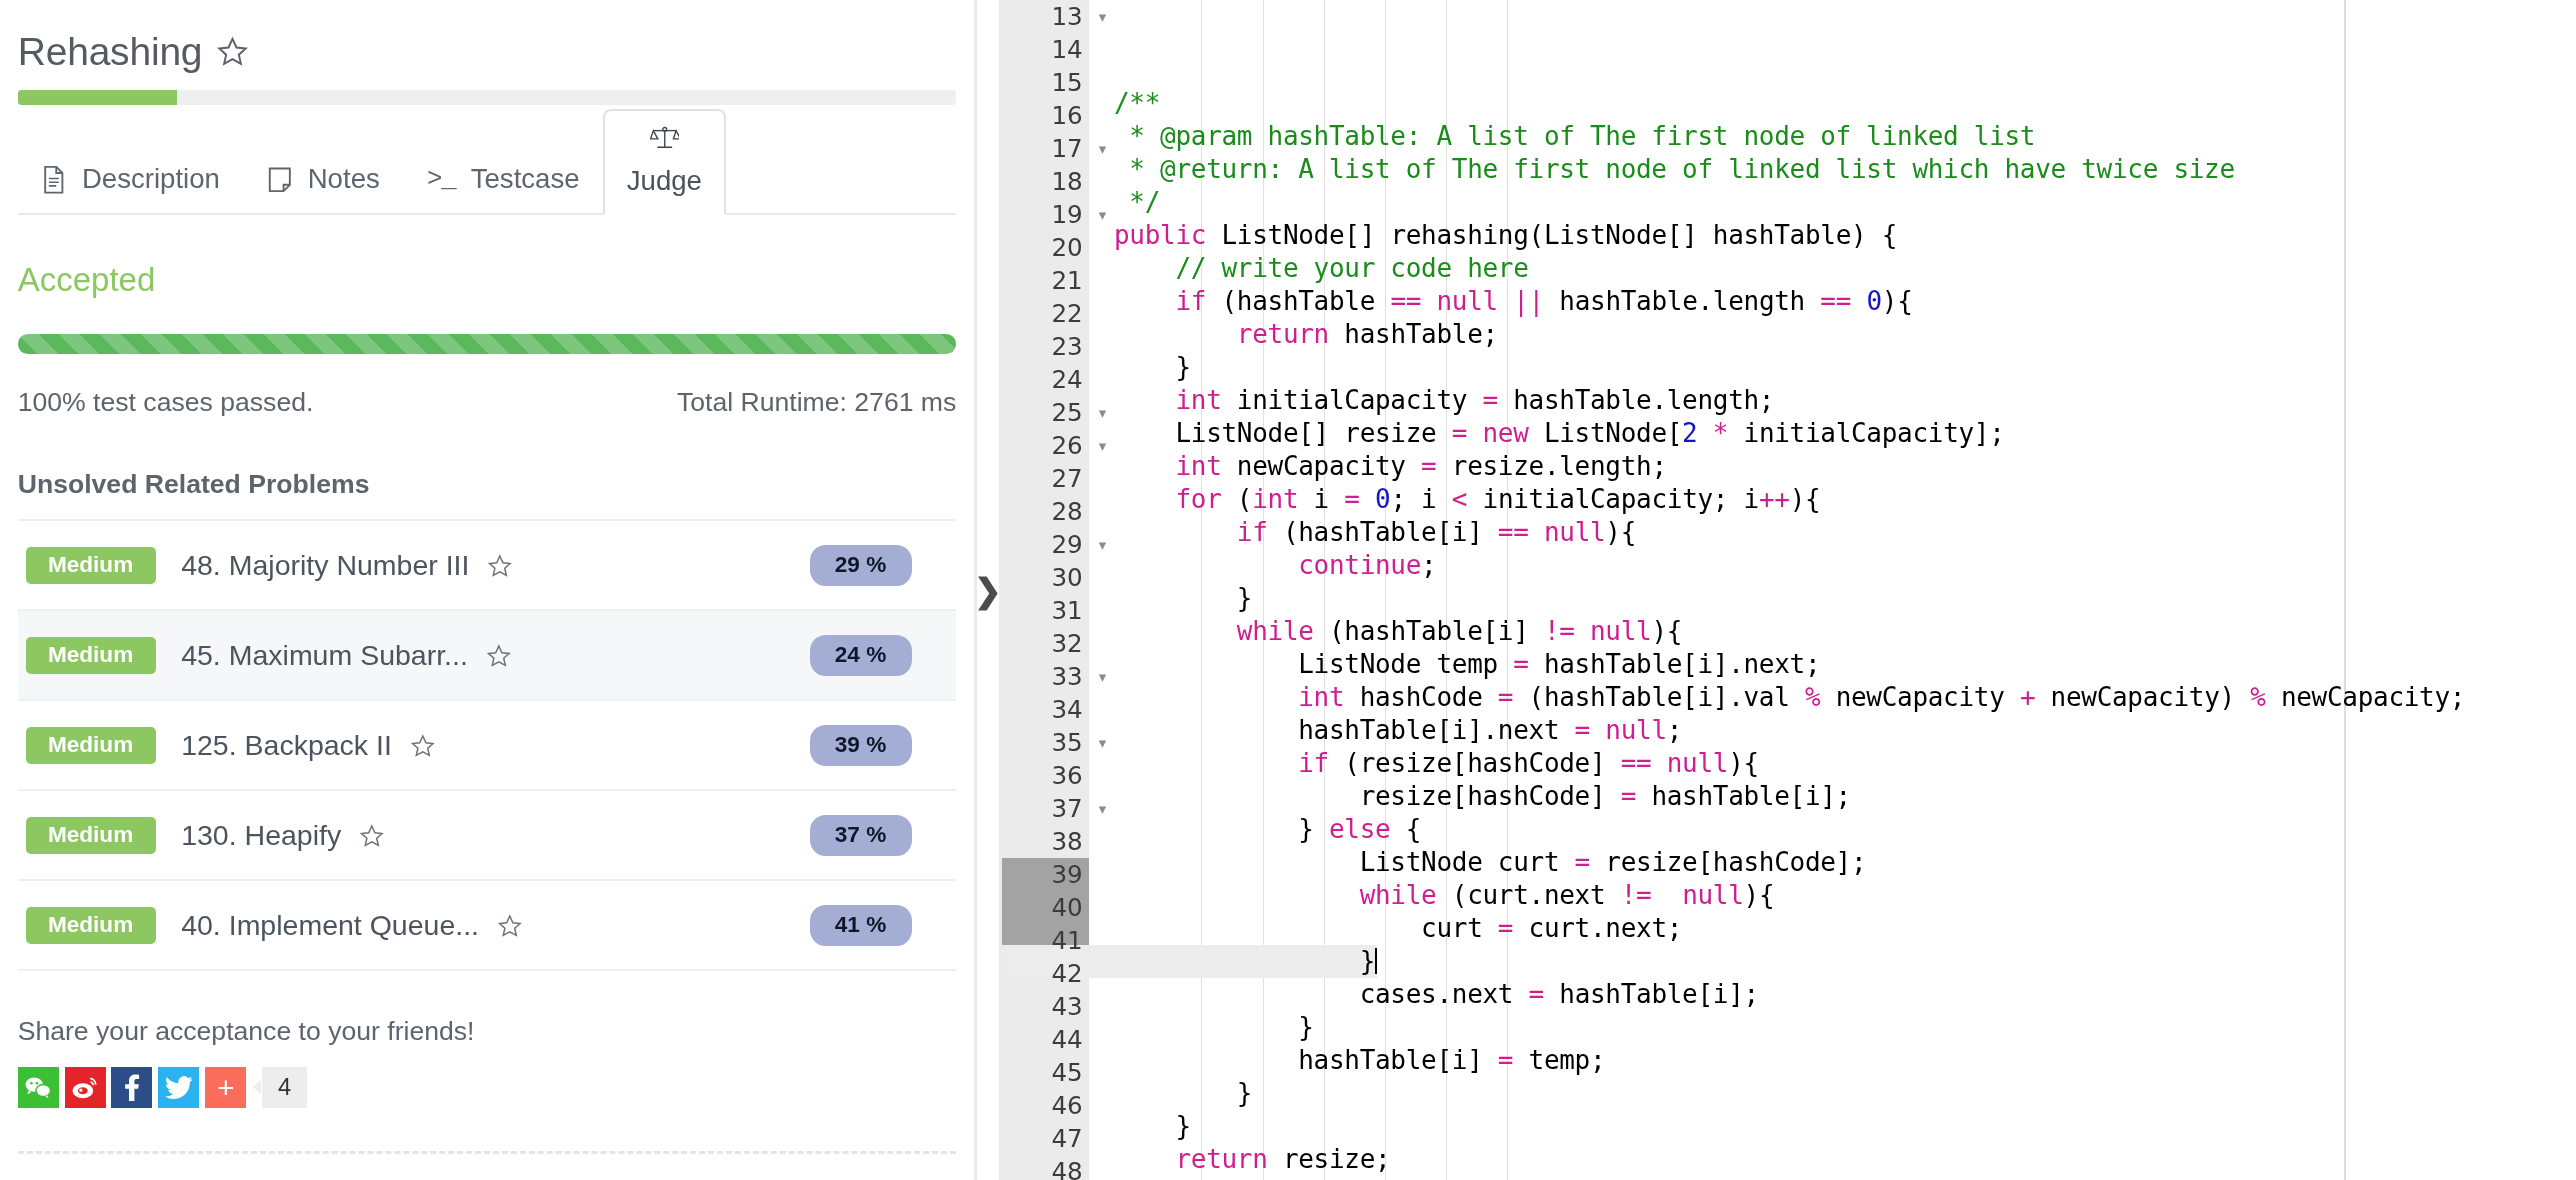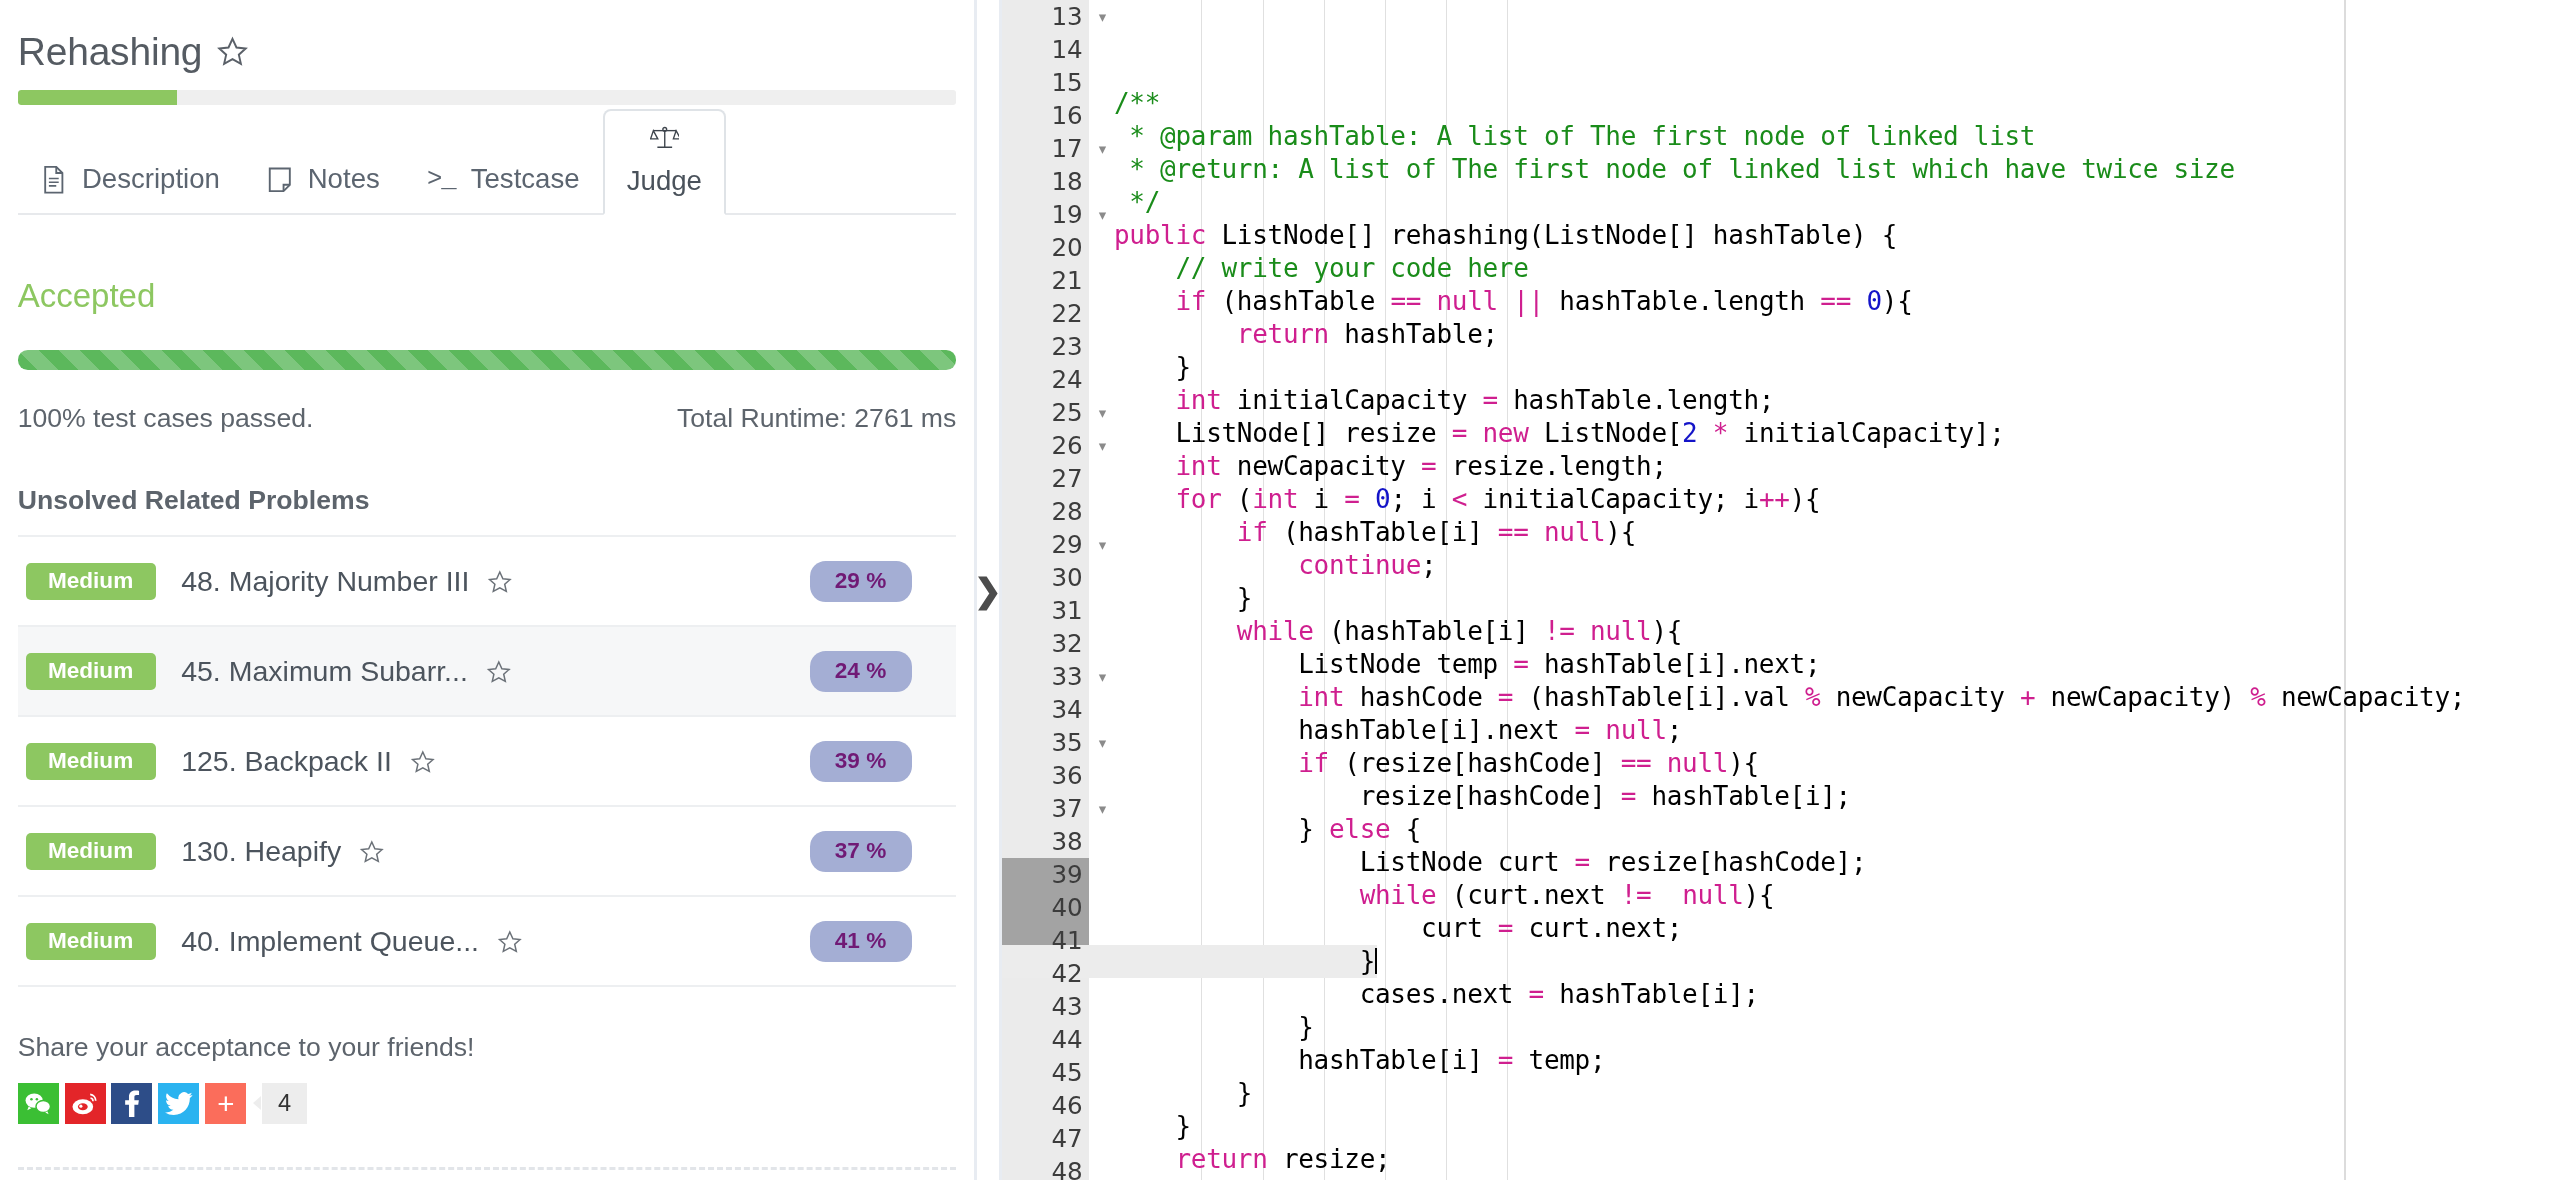--- a/index.html
+++ b/index.html
@@ -64,21 +64,21 @@
     margin-bottom: -2px;
     color: #4a525b;
     flex-direction: column;
   }
   .tab .ticon { display: inline-flex; align-items: center; }
   .tab .ticon svg { display: block; }
   .prompt-icon { font-family: "Liberation Mono", monospace; font-size: 25.6px; color: #5c6570; letter-spacing: -1px;}
 
   
   .verdict {
-    margin-top: 62px;
+    margin-top: 46px;
     font-size: 33px; color: #8dc761; font-weight: 400;
   }
   .result-bar {
     margin-top: 35px;
     height: 19.7px; width: 100%; border-radius: 9.8px;
     background-color: #5cb85c;
     background-image: linear-gradient(45deg,
       rgba(255,255,255,.20) 25%, transparent 25%,
       transparent 50%, rgba(255,255,255,.20) 50%,
       rgba(255,255,255,.20) 75%, transparent 75%, transparent);
@@ -112,21 +112,21 @@
     min-width: 130px; text-align: center;
   }
   .prob-name {
     margin-left: 25.6px;
     font-size: 28.5px; color: #4c545d;
     white-space: nowrap;
   }
   .prob-star { margin-left: 17.7px; display: inline-flex; }
   .prob-spacer { flex: 1 1 auto; }
   .pct-pill {
-    background: #a4aed4; color: #701a75;
+    background: #a4aed4; color: #0f172a;
     font-size: 22.6px; font-weight: bold;
     padding: 8.9px 0; border-radius: 15.7px;
     width: 102px; text-align: center; line-height: 1;
     margin-right: 35px;
   }
 
   .share-title {
     margin-top: 45px;
     font-size: 26.6px; color: #5d646c;
   }

